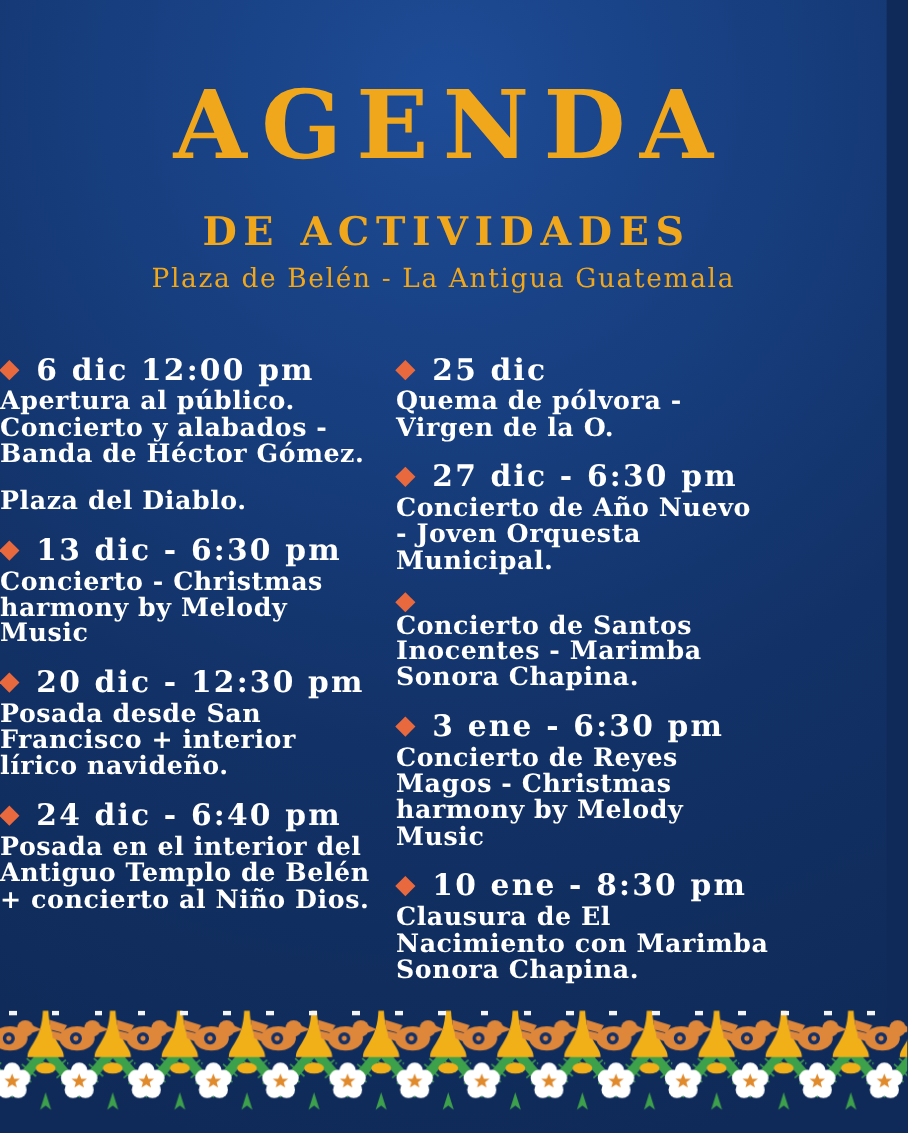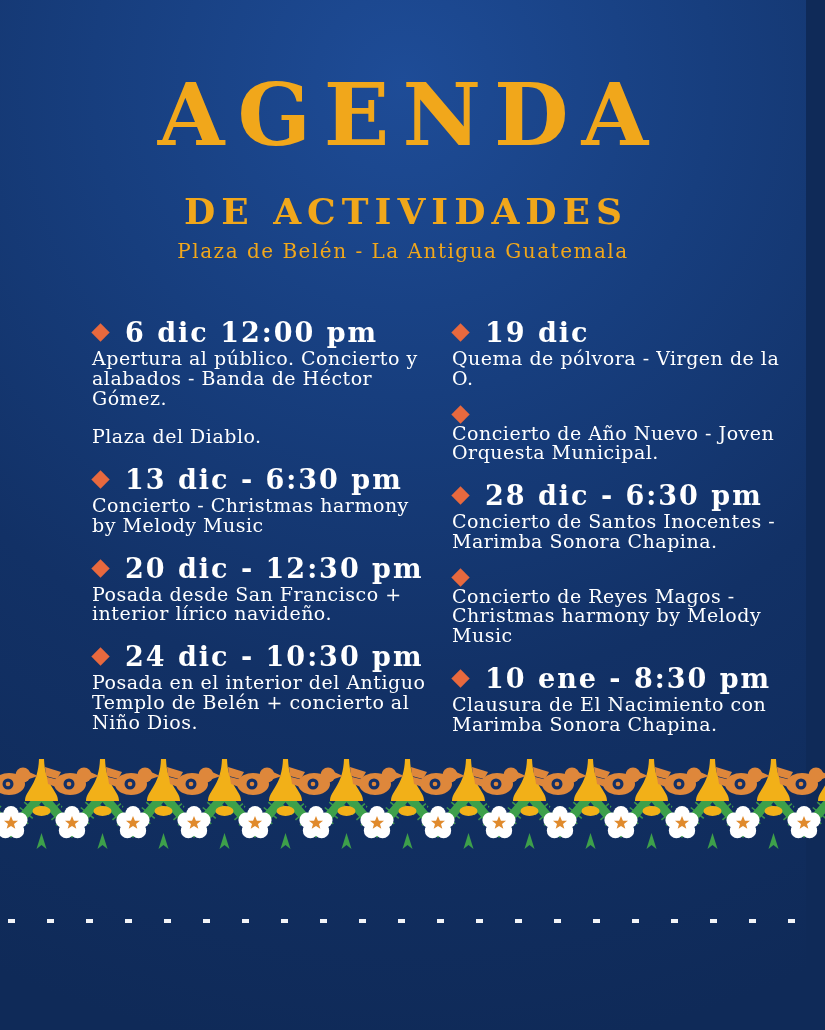--- a/index.html
+++ b/index.html
@@ -16,39 +16,39 @@
   .header{ text-align:center; padding-top:72px; }
   .title{
     font-size:86px; font-weight:bold; line-height:1;
     color:#F1A71B; letter-spacing:13px; margin-left:13px;
   }
   .subtitle{
     font-size:36px; font-weight:bold; color:#F1A71B;
     letter-spacing:6px; margin-top:32px; margin-left:6px;
   }
   .location{
-    font-size:20px; color:#F1A71B; letter-spacing:1.5px; margin-top:7px;
+    font-size:24px; color:#F1A71B; letter-spacing:1.5px; margin-top:7px;
   }
   .events{
     display:grid; grid-template-columns:360px 345px;
-    padding-left:92px; margin-top:56px;
+    margin-top:56px;
   }
   .event{ margin-bottom:19px; }
   .event-head{ display:flex; align-items:center; margin-bottom:3px; }
   .diamond{
     width:13px;height:13px;background:#E8693E;
     transform:rotate(45deg); flex:none; margin:0 18px 0 2px;
   }
   .event-date{
     font-size:27px; font-weight:bold; color:#FFFFFF;
     letter-spacing:2px; line-height:1;
   }
   .event-desc{
-    font-size:19px; color:#FFFFFF; letter-spacing:0.5px;
-    line-height:1.04; max-width:340px;
+    font-size:23px; color:#FFFFFF; letter-spacing:0.5px;
+    line-height:1.04; max-width:340px;font-weight:bold;
   }
   .border-strip{
     position:absolute; left:0; top:828; width:825px; height:100px;
   }
   .stitches{
     position:absolute; left:8px; top:919px; width:817px; height:4px;
     background:repeating-linear-gradient(90deg,
       #F2F4F8 0 7px, transparent 7px 39px);
   }
 </style>
@@ -91,55 +91,56 @@
         <div class="event-head">
           <span class="diamond"></span>
           <span class="event-date">20 dic - 12:30 pm</span>
         </div>
         <div class="event-desc">Posada desde San Francisco + interior lírico navideño.</div>
       </div>
 
       <div class="event">
         <div class="event-head">
           <span class="diamond"></span>
-          <span class="event-date">24 dic - 10:30 pm</span>
+          <span class="event-date">24 dic - 6:40 pm</span>
         </div>
         <div class="event-desc">Posada en el interior del Antiguo Templo de Belén + concierto al Niño Dios.</div>
       </div>
 
     </div>
 
     <div class="col">
 
       <div class="event">
         <div class="event-head">
           <span class="diamond"></span>
-          <span class="event-date">19 dic</span>
+          <span class="event-date">25 dic</span>
         </div>
         <div class="event-desc">Quema de pólvora - Virgen de la O.</div>
       </div>
 
       <div class="event">
         <div class="event-head">
           <span class="diamond"></span>
+          <span class="event-date">27 dic - 6:30 pm</span>
         </div>
         <div class="event-desc">Concierto de Año Nuevo - Joven Orquesta Municipal.</div>
       </div>
 
       <div class="event">
         <div class="event-head">
           <span class="diamond"></span>
-          <span class="event-date">28 dic - 6:30 pm</span>
         </div>
         <div class="event-desc">Concierto de Santos Inocentes - Marimba Sonora Chapina.</div>
       </div>
 
       <div class="event">
         <div class="event-head">
           <span class="diamond"></span>
+          <span class="event-date">3 ene - 6:30 pm</span>
         </div>
         <div class="event-desc">Concierto de Reyes Magos - Christmas harmony by Melody Music</div>
       </div>
 
       <div class="event">
         <div class="event-head">
           <span class="diamond"></span>
           <span class="event-date">10 ene - 8:30 pm</span>
         </div>
         <div class="event-desc">Clausura de El Nacimiento con Marimba Sonora Chapina.</div>

